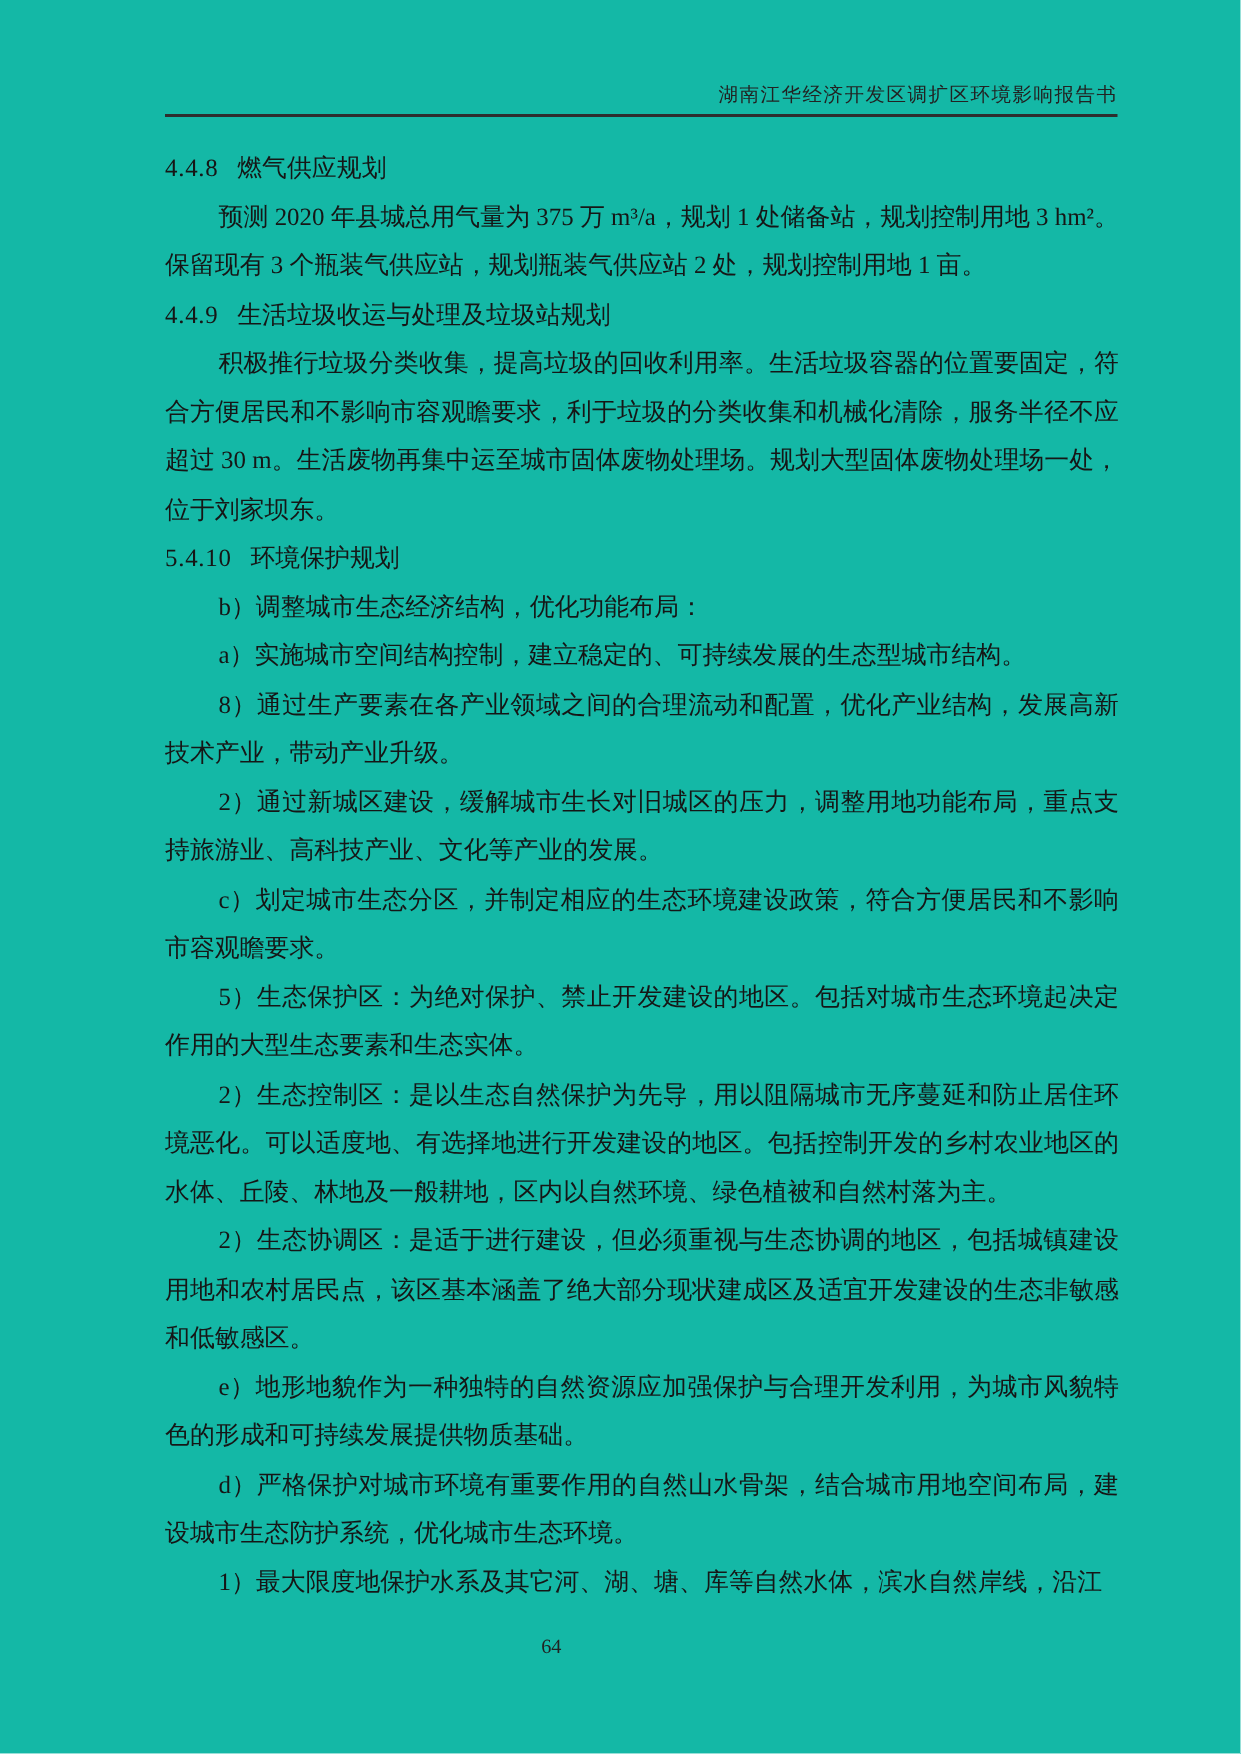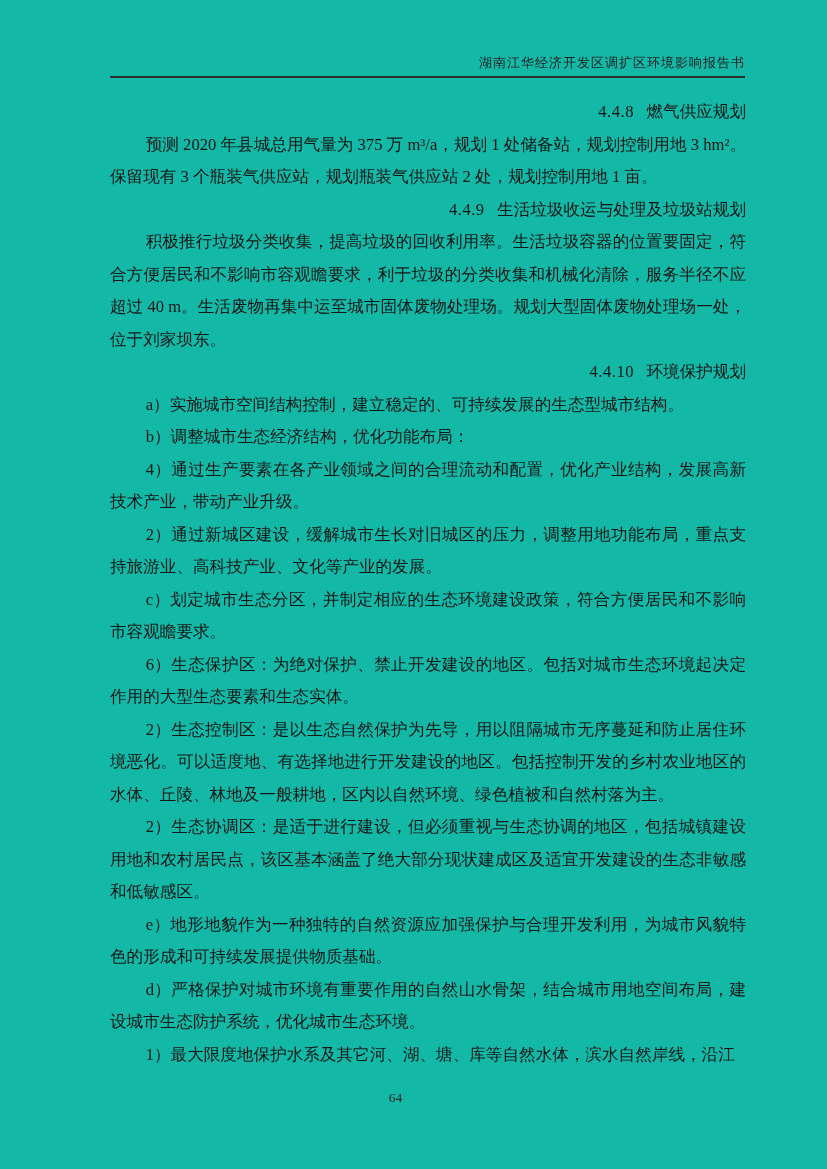--- a/index.html
+++ b/index.html
@@ -44,39 +44,38 @@
     line-height: 32.5px;
     text-align: justify;
     text-justify: inter-ideograph;
     color: #161616;
   }
   .section-heading {
     margin: 0;
     font-size: 16.6px;
     font-weight: normal;
     line-height: 32.5px;
-    text-align: right;
+    text-align: left;
   }
   .section-heading .sec-num {
     margin-right: 0.75em;
     letter-spacing: 0.5px;
   }
   .content p {
     margin: 0;
     text-indent: 2.15em;
   }
   .page-number {
     position: absolute;
     top: 1090px;
     left: 0;
     width: 735px;
     text-align: center;
     font-size: 13.5px;
     color: #222222;
-    padding-left: 28px;
   }
 </style>
 </head>
 <body>
 
 <div class="page">
 
   <div class="header-title">湖南江华经济开发区调扩区环境影响报告书</div>
 
   <div class="header-rule"></div>
@@ -84,31 +83,31 @@
   <div class="content">
 
     <h2 class="section-heading">
       <span class="sec-num">4.4.8</span><span>燃气供应规划</span>
     </h2>
     <p>预测 2020 年县城总用气量为 375 万 m³/a，规划 1 处储备站，规划控制用地 3 hm²。保留现有 3 个瓶装气供应站，规划瓶装气供应站 2 处，规划控制用地 1 亩。</p>
 
     <h2 class="section-heading">
       <span class="sec-num">4.4.9</span><span>生活垃圾收运与处理及垃圾站规划</span>
     </h2>
-    <p>积极推行垃圾分类收集，提高垃圾的回收利用率。生活垃圾容器的位置要固定，符合方便居民和不影响市容观瞻要求，利于垃圾的分类收集和机械化清除，服务半径不应超过 40 m。生活废物再集中运至城市固体废物处理场。规划大型固体废物处理场一处，位于刘家坝东。</p>
+    <p>积极推行垃圾分类收集，提高垃圾的回收利用率。生活垃圾容器的位置要固定，符合方便居民和不影响市容观瞻要求，利于垃圾的分类收集和机械化清除，服务半径不应超过 30 m。生活废物再集中运至城市固体废物处理场。规划大型固体废物处理场一处，位于刘家坝东。</p>
 
     <h2 class="section-heading">
-      <span class="sec-num">4.4.10</span><span>环境保护规划</span>
+      <span class="sec-num">5.4.10</span><span>环境保护规划</span>
     </h2>
+    <p>b）调整城市生态经济结构，优化功能布局：</p>
     <p>a）实施城市空间结构控制，建立稳定的、可持续发展的生态型城市结构。</p>
-    <p>b）调整城市生态经济结构，优化功能布局：</p>
-    <p>4）通过生产要素在各产业领域之间的合理流动和配置，优化产业结构，发展高新技术产业，带动产业升级。</p>
+    <p>8）通过生产要素在各产业领域之间的合理流动和配置，优化产业结构，发展高新技术产业，带动产业升级。</p>
     <p>2）通过新城区建设，缓解城市生长对旧城区的压力，调整用地功能布局，重点支持旅游业、高科技产业、文化等产业的发展。</p>
     <p>c）划定城市生态分区，并制定相应的生态环境建设政策，符合方便居民和不影响市容观瞻要求。</p>
-    <p>6）生态保护区：为绝对保护、禁止开发建设的地区。包括对城市生态环境起决定作用的大型生态要素和生态实体。</p>
+    <p>5）生态保护区：为绝对保护、禁止开发建设的地区。包括对城市生态环境起决定作用的大型生态要素和生态实体。</p>
     <p>2）生态控制区：是以生态自然保护为先导，用以阻隔城市无序蔓延和防止居住环境恶化。可以适度地、有选择地进行开发建设的地区。包括控制开发的乡村农业地区的水体、丘陵、林地及一般耕地，区内以自然环境、绿色植被和自然村落为主。</p>
     <p>2）生态协调区：是适于进行建设，但必须重视与生态协调的地区，包括城镇建设用地和农村居民点，该区基本涵盖了绝大部分现状建成区及适宜开发建设的生态非敏感和低敏感区。</p>
     <p>e）地形地貌作为一种独特的自然资源应加强保护与合理开发利用，为城市风貌特色的形成和可持续发展提供物质基础。</p>
     <p>d）严格保护对城市环境有重要作用的自然山水骨架，结合城市用地空间布局，建设城市生态防护系统，优化城市生态环境。</p>
     <p>1）最大限度地保护水系及其它河、湖、塘、库等自然水体，滨水自然岸线，沿江</p>
 
   </div>
 
   <div class="page-number">64</div>
 

